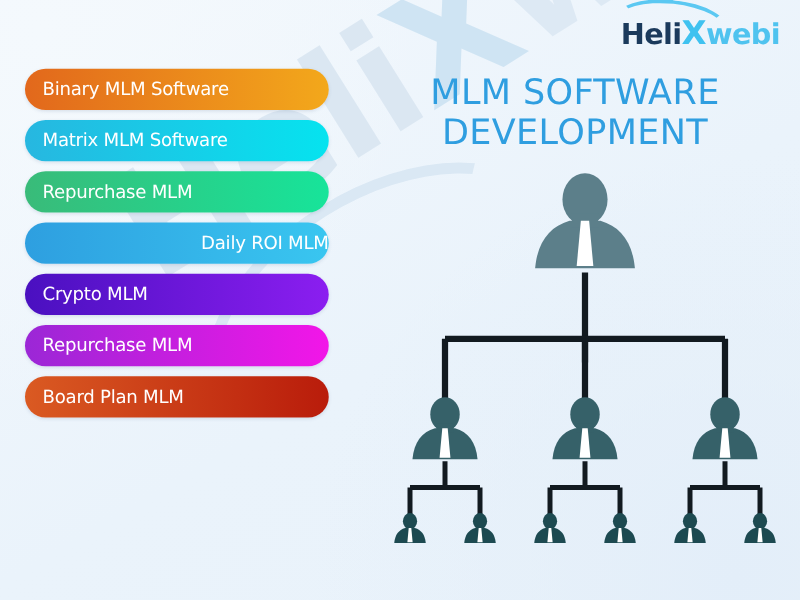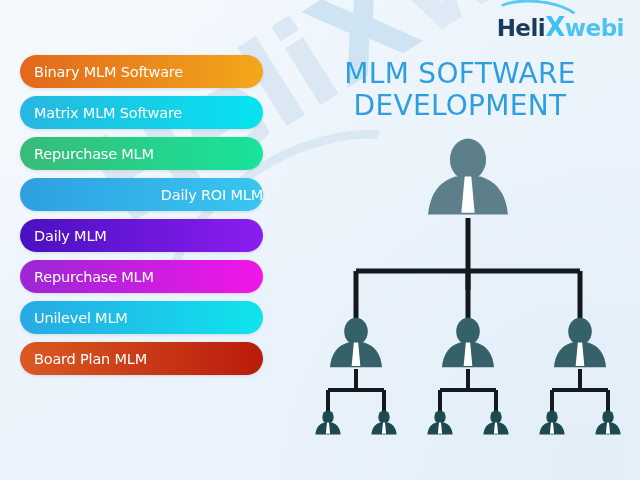--- a/index.html
+++ b/index.html
@@ -122,27 +122,24 @@
       <div class="pill" style="background: linear-gradient(90deg, rgb(39, 183, 224) 0%, rgb(6, 227, 239) 100%);">
         <span>Matrix MLM Software</span>
       </div>
       <div class="pill" style="background: linear-gradient(90deg, rgb(57, 187, 121) 0%, rgb(23, 228, 154) 100%); text-align: right;">
         <span>Repurchase MLM</span>
       </div>
       <div class="pill" style="background: linear-gradient(90deg, rgb(46, 159, 224) 0%, rgb(57, 198, 240) 100%); justify-content: flex-end;">
         <span>Daily ROI MLM</span>
       </div>
       <div class="pill" style="background: linear-gradient(90deg, rgb(74, 16, 192) 0%, rgb(139, 30, 240) 100%);">
-        <span>Daily MLM</span>
+        <span>Crypto MLM</span>
       </div>
       <div class="pill" style="background: linear-gradient(90deg, rgb(155, 39, 214) 0%, rgb(242, 22, 232) 100%);">
         <span>Repurchase MLM</span>
-      </div>
-      <div class="pill" style="background: linear-gradient(90deg, rgb(40, 169, 228) 0%, rgb(15, 228, 236) 100%);">
-        <span>Unilevel MLM</span>
       </div>
       <div class="pill" style="background: linear-gradient(90deg, rgb(218, 90, 34) 0%, rgb(185, 28, 11) 100%);">
         <span>Board Plan MLM</span>
       </div>
     </div>
 
   <div class="chart">
     <svg width="344" height="318" viewBox="0 0 344 318" xmlns="http://www.w3.org/2000/svg">
       <g id="chart-connectors">
           <line x1="172" y1="80" x2="172" y2="152" stroke="#121a20" stroke-width="5"></line>

